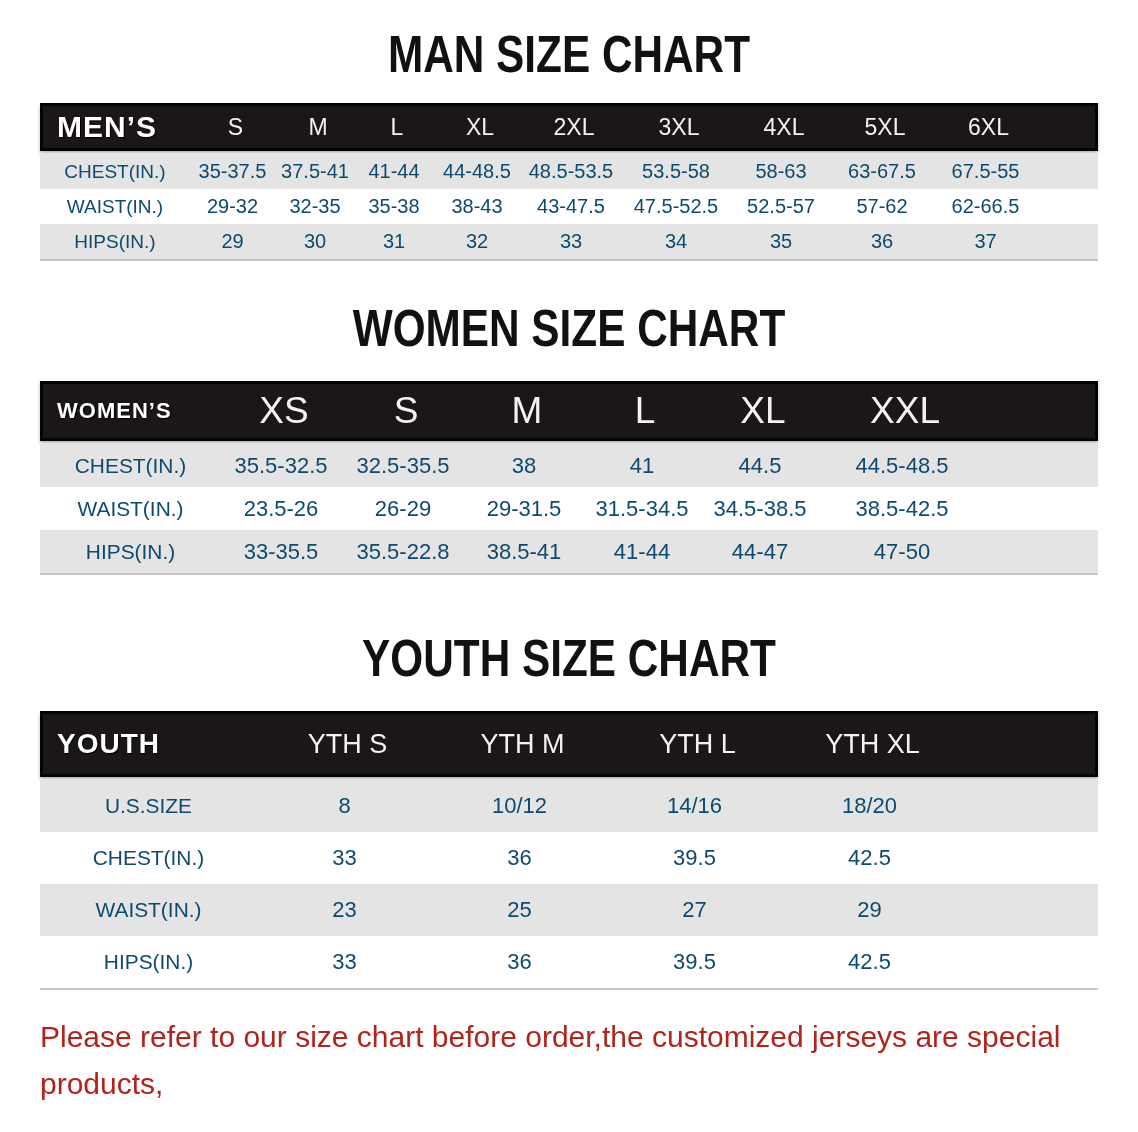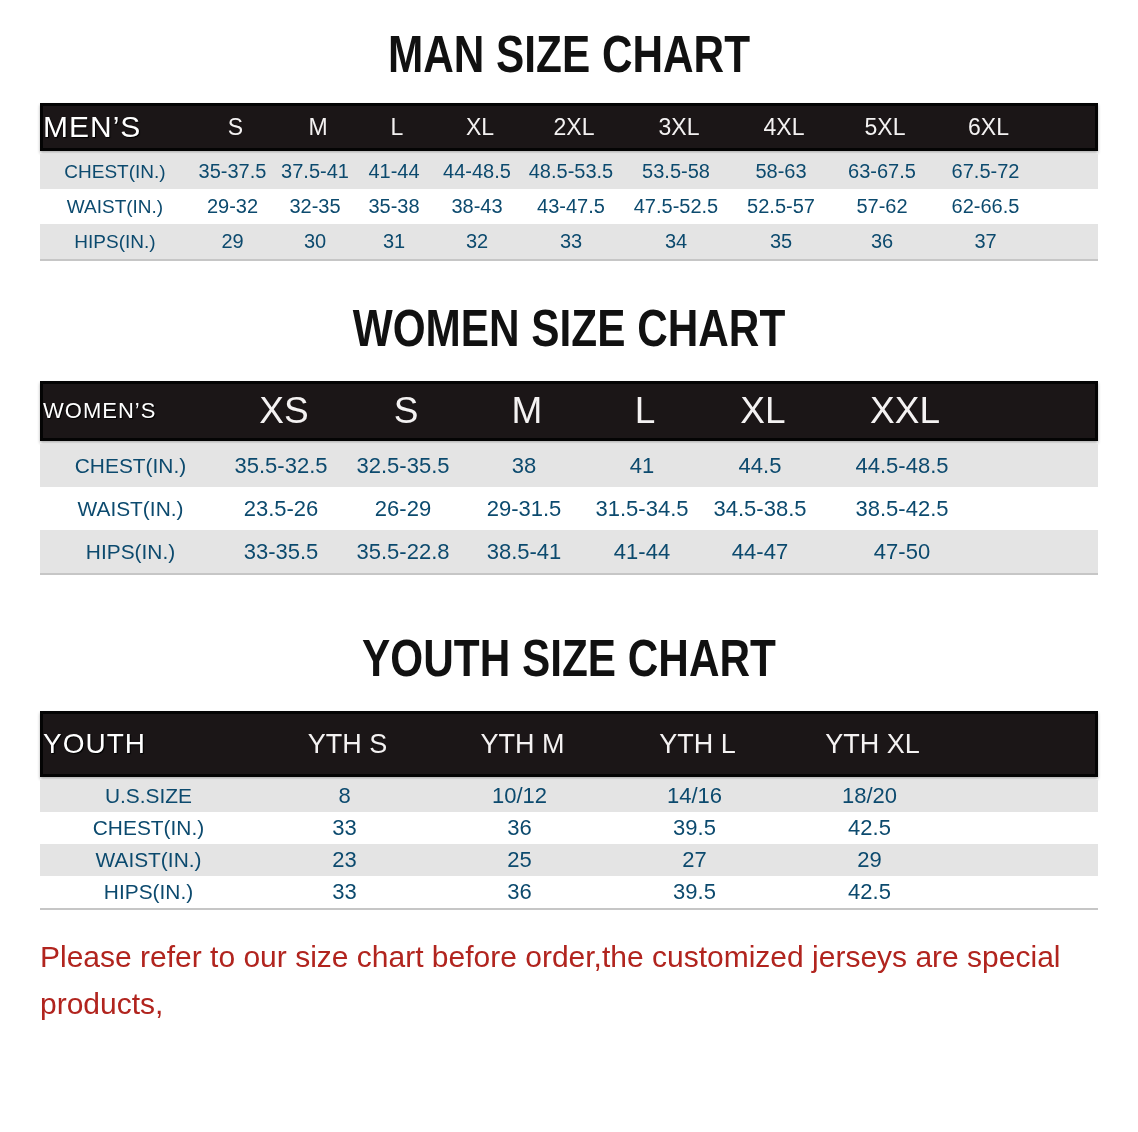--- a/index.html
+++ b/index.html
@@ -65,37 +65,38 @@
     border: 3px solid #040404;
     color: #ffffff;
     box-shadow: 0 2px 3px rgba(0,0,0,0.30);
   }
   .t-men   .header-row { height: 48px; }
   .t-women .header-row { height: 60px; }
   .t-youth .header-row { height: 66px; }
   .cell { text-align: center; white-space: nowrap; }
   .label-cell.header-label {
     text-align: left;
-    font-weight: 400;
+    padding-left: 14px;
+    font-weight: 700;
     letter-spacing: 1px;
     text-shadow: 1px 1px 1px #000;
   }
   .t-men   .header-label { font-size: 30px; }
   .t-women .header-label { font-size: 22px; }
   .t-youth .header-label { font-size: 28px; }
   .header-row .size-cell { font-weight: 400; color: #f4f2f2; }
   .t-men   .size-cell { font-size: 23px; }
   .t-women .size-cell { font-size: 37px; }
   .t-youth .size-cell { font-size: 27px; }
   .tbody { margin-top: 3px; border-bottom: 2px solid #c6c6c6; }
   .data-row { background: #ffffff; color: #0c4a6e; }
   .tbody .data-row:nth-child(odd) { background: #e4e4e4; }
   .t-men   .data-row { height: 35px; font-size: 20px; }
   .t-women .data-row { height: 43px; font-size: 22px; }
-  .t-youth .data-row { height: 32px; font-size: 22px; }
+  .t-youth .data-row { height: 52px; font-size: 22px; }
   .data-row .label-cell { font-size: 0.95em; }
   
   .disclaimer {
     margin-top: 24px;
     padding: 0 40px;
     color: #b1241e;
     font-size: 30px;
     line-height: 1.55;
     font-weight: 400;
   }
@@ -125,21 +126,21 @@
         <div class="row data-row cols-men">
           <div class="cell label-cell">CHEST(IN.)</div>
           <div class="cell value-cell">35-37.5</div>
           <div class="cell value-cell">37.5-41</div>
           <div class="cell value-cell">41-44</div>
           <div class="cell value-cell">44-48.5</div>
           <div class="cell value-cell">48.5-53.5</div>
           <div class="cell value-cell">53.5-58</div>
           <div class="cell value-cell">58-63</div>
           <div class="cell value-cell">63-67.5</div>
-          <div class="cell value-cell">67.5-72</div>
+          <div class="cell value-cell">67.5-55</div>
           <div class="cell pad-cell"></div>
         </div>
         <div class="row data-row cols-men">
           <div class="cell label-cell">WAIST(IN.)</div>
           <div class="cell value-cell">29-32</div>
           <div class="cell value-cell">32-35</div>
           <div class="cell value-cell">35-38</div>
           <div class="cell value-cell">38-43</div>
           <div class="cell value-cell">43-47.5</div>
           <div class="cell value-cell">47.5-52.5</div>

